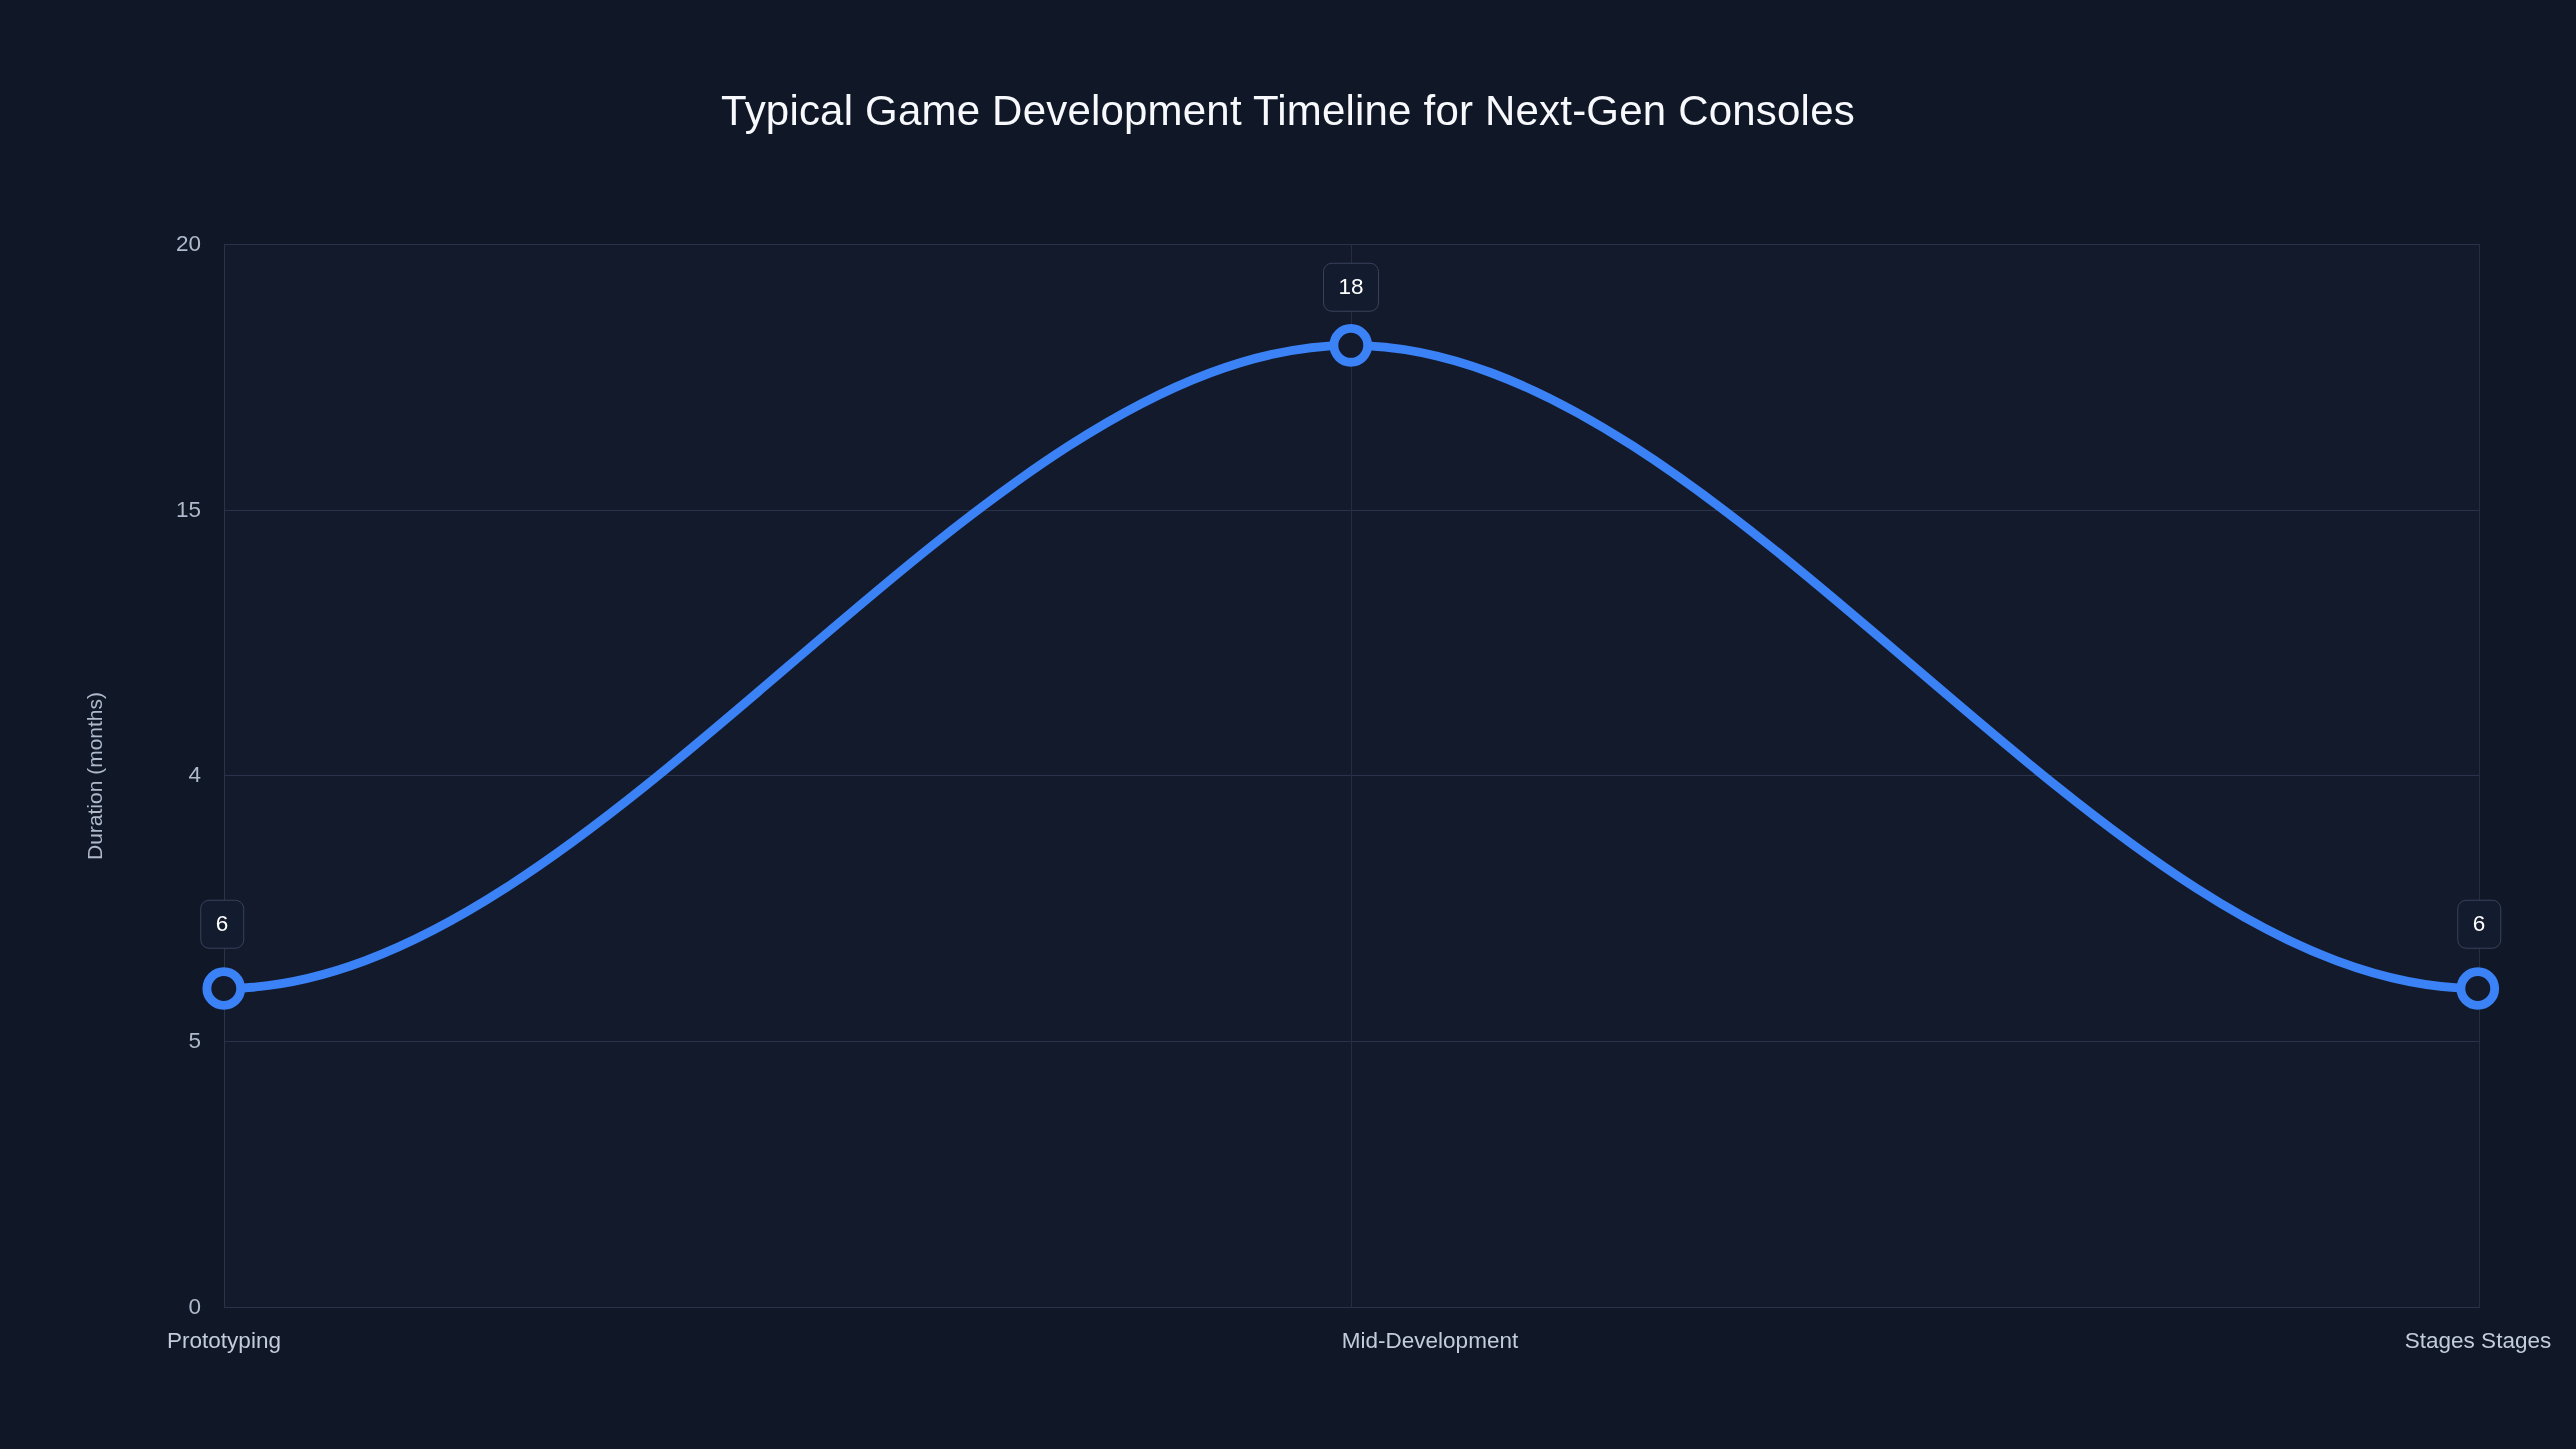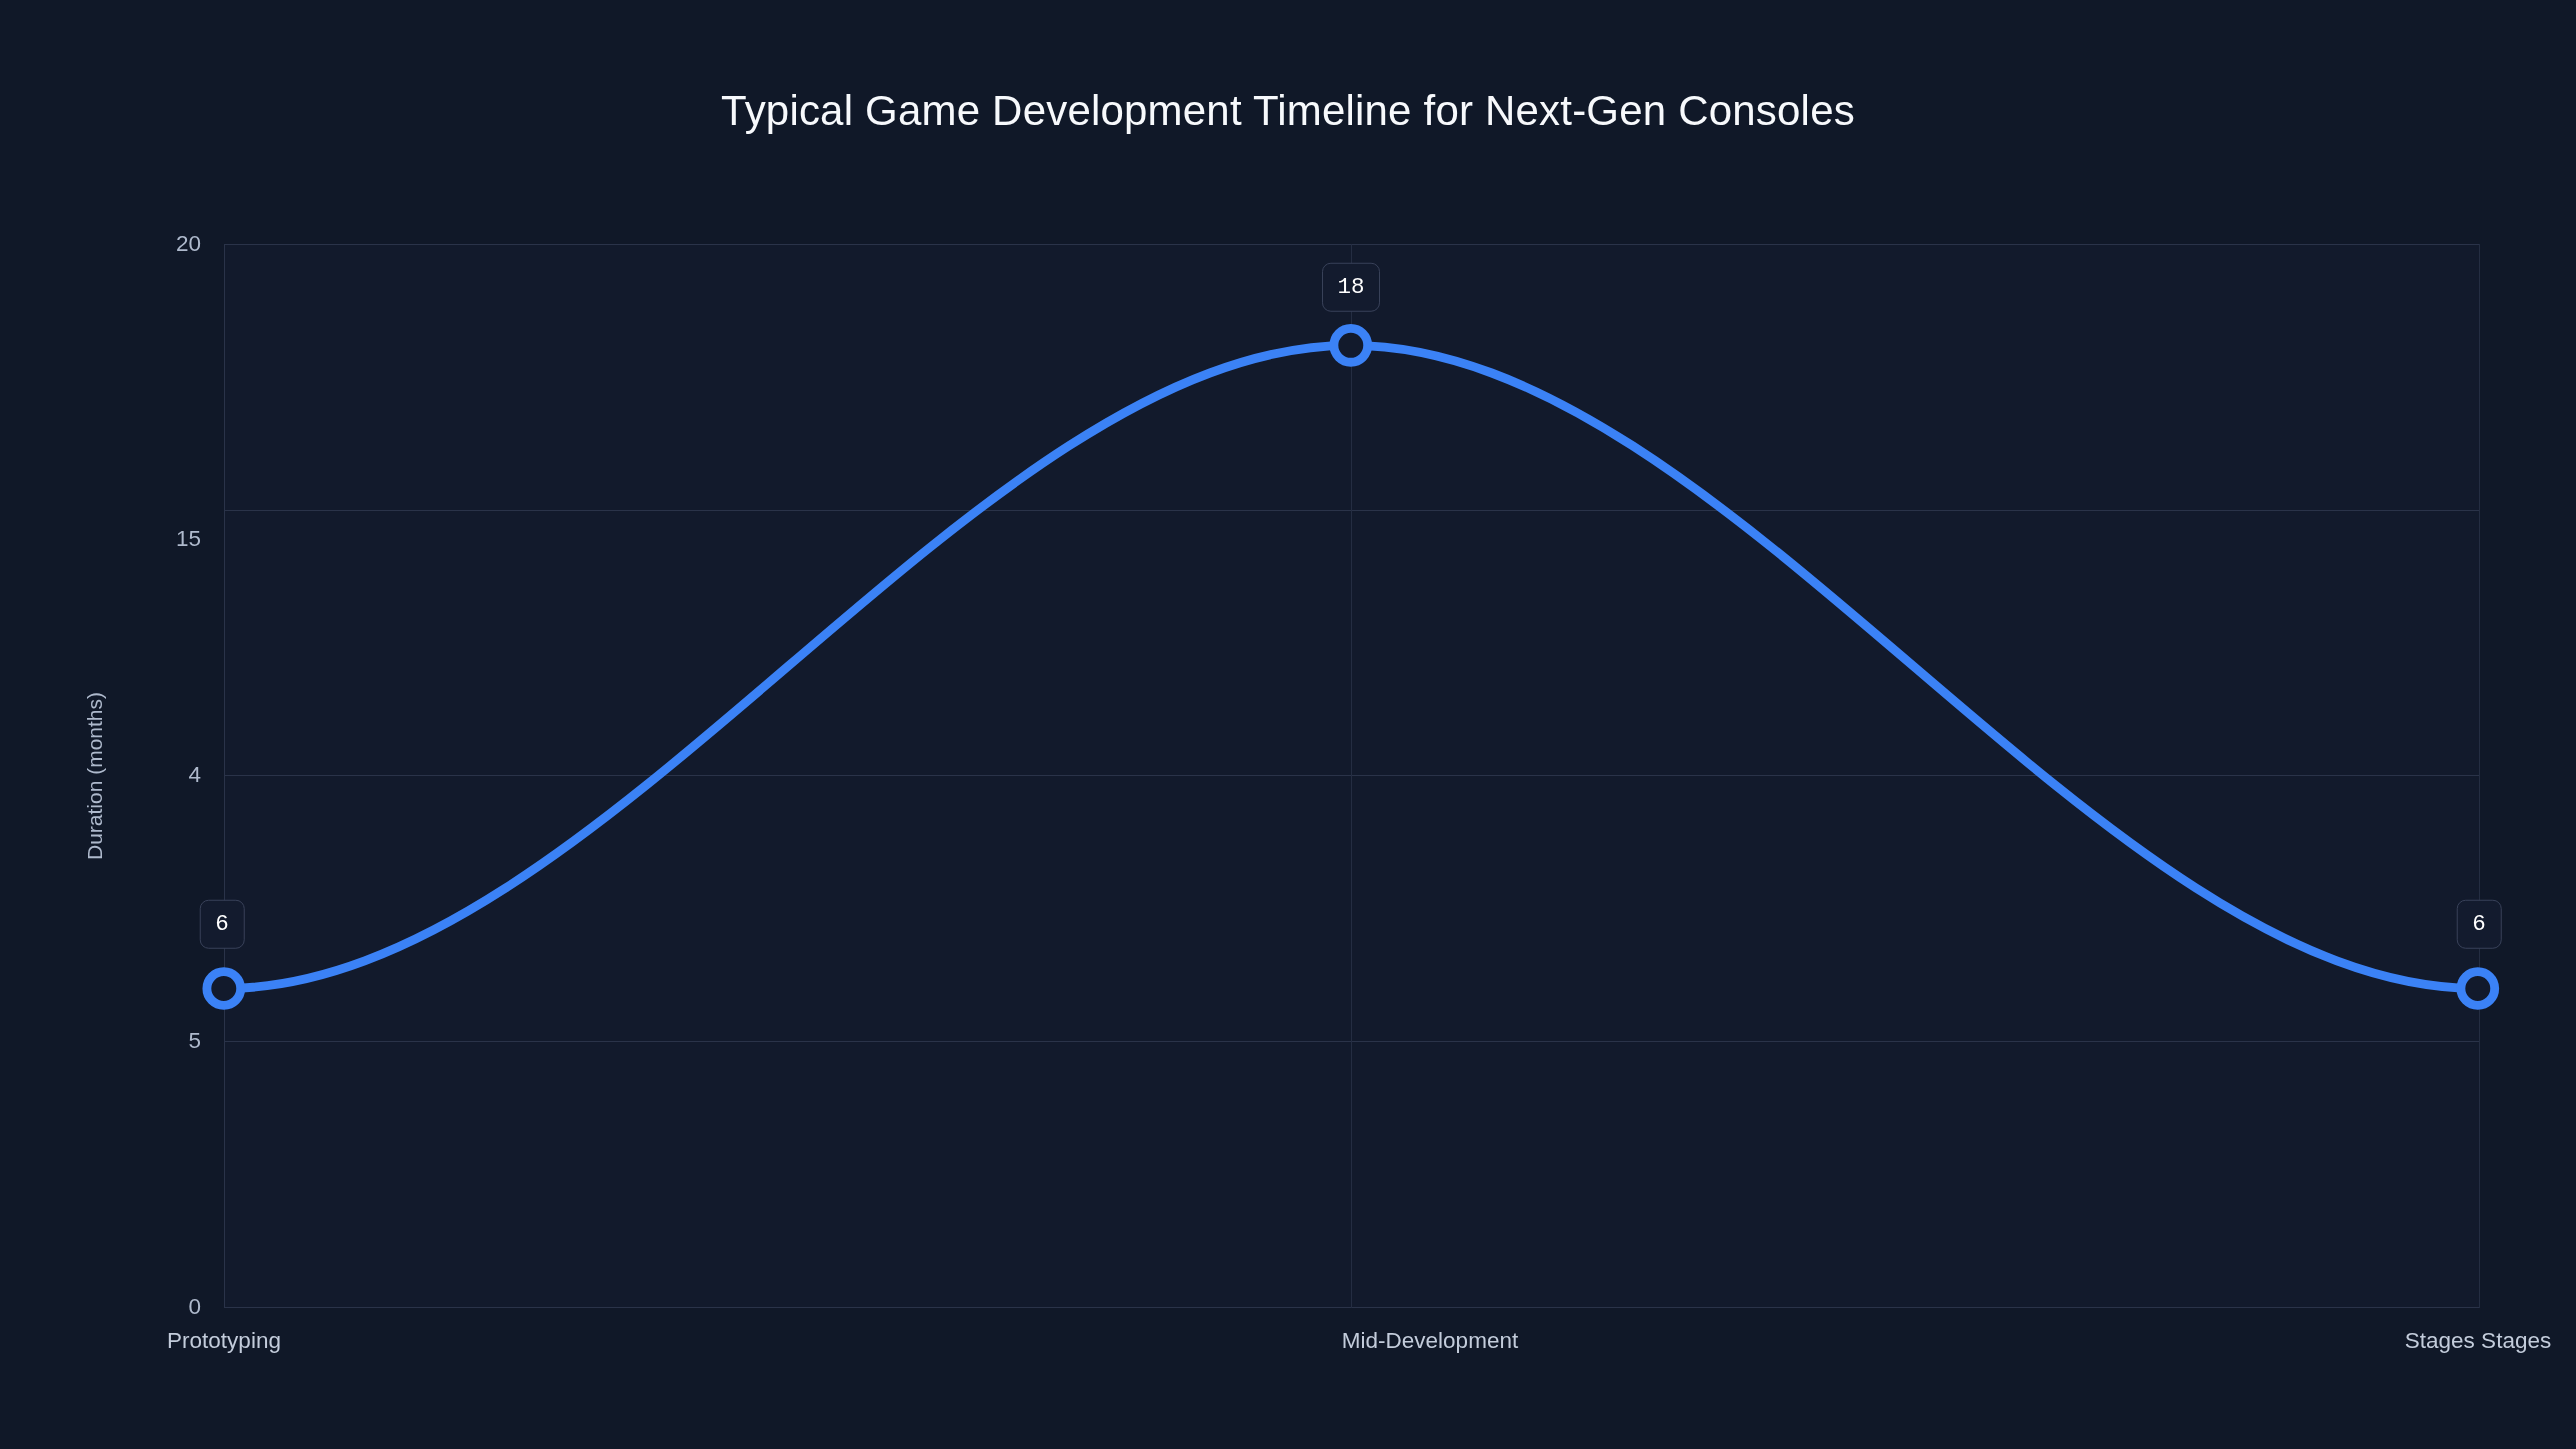--- a/index.html
+++ b/index.html
@@ -125,34 +125,33 @@
     border: 0.8px solid #39425a;
     border-radius: 8.9px;
     color: #ffffff;
     font-size: 22.5px;
     line-height: 1;
     padding: 12px 14.5px;
     transform: translate(-50%, -50%);
     white-space: nowrap;
     text-align: left;
     min-width: 11.3px;
-    font-family: Liberation Mono, monospace;
   }
 </style>
 </head>
 <body>
 
 <div class="chart-root">
 
   <div class="chart-title">Typical Game Development Timeline for Next-Gen Consoles</div>
 
   <div class="y-axis-title">Duration (months)</div>
 
   <div class="ytick-wrap" style="top:244px;">20</div>
-  <div class="ytick-wrap" style="top:539px;">15</div>
+  <div class="ytick-wrap" style="top:510px;">15</div>
   <div class="ytick-wrap" style="top:775px;">4</div>
   <div class="ytick-wrap" style="top:1041px;">5</div>
   <div class="ytick-wrap" style="top:1307px;">0</div>
 
   <div class="plot-area">
     <div class="axis-line-left"></div>
     <div class="axis-line-bottom"></div>
 
     <div class="grid-h" style="top:0px;"></div>
     <div class="grid-h" style="top:266px;"></div>

